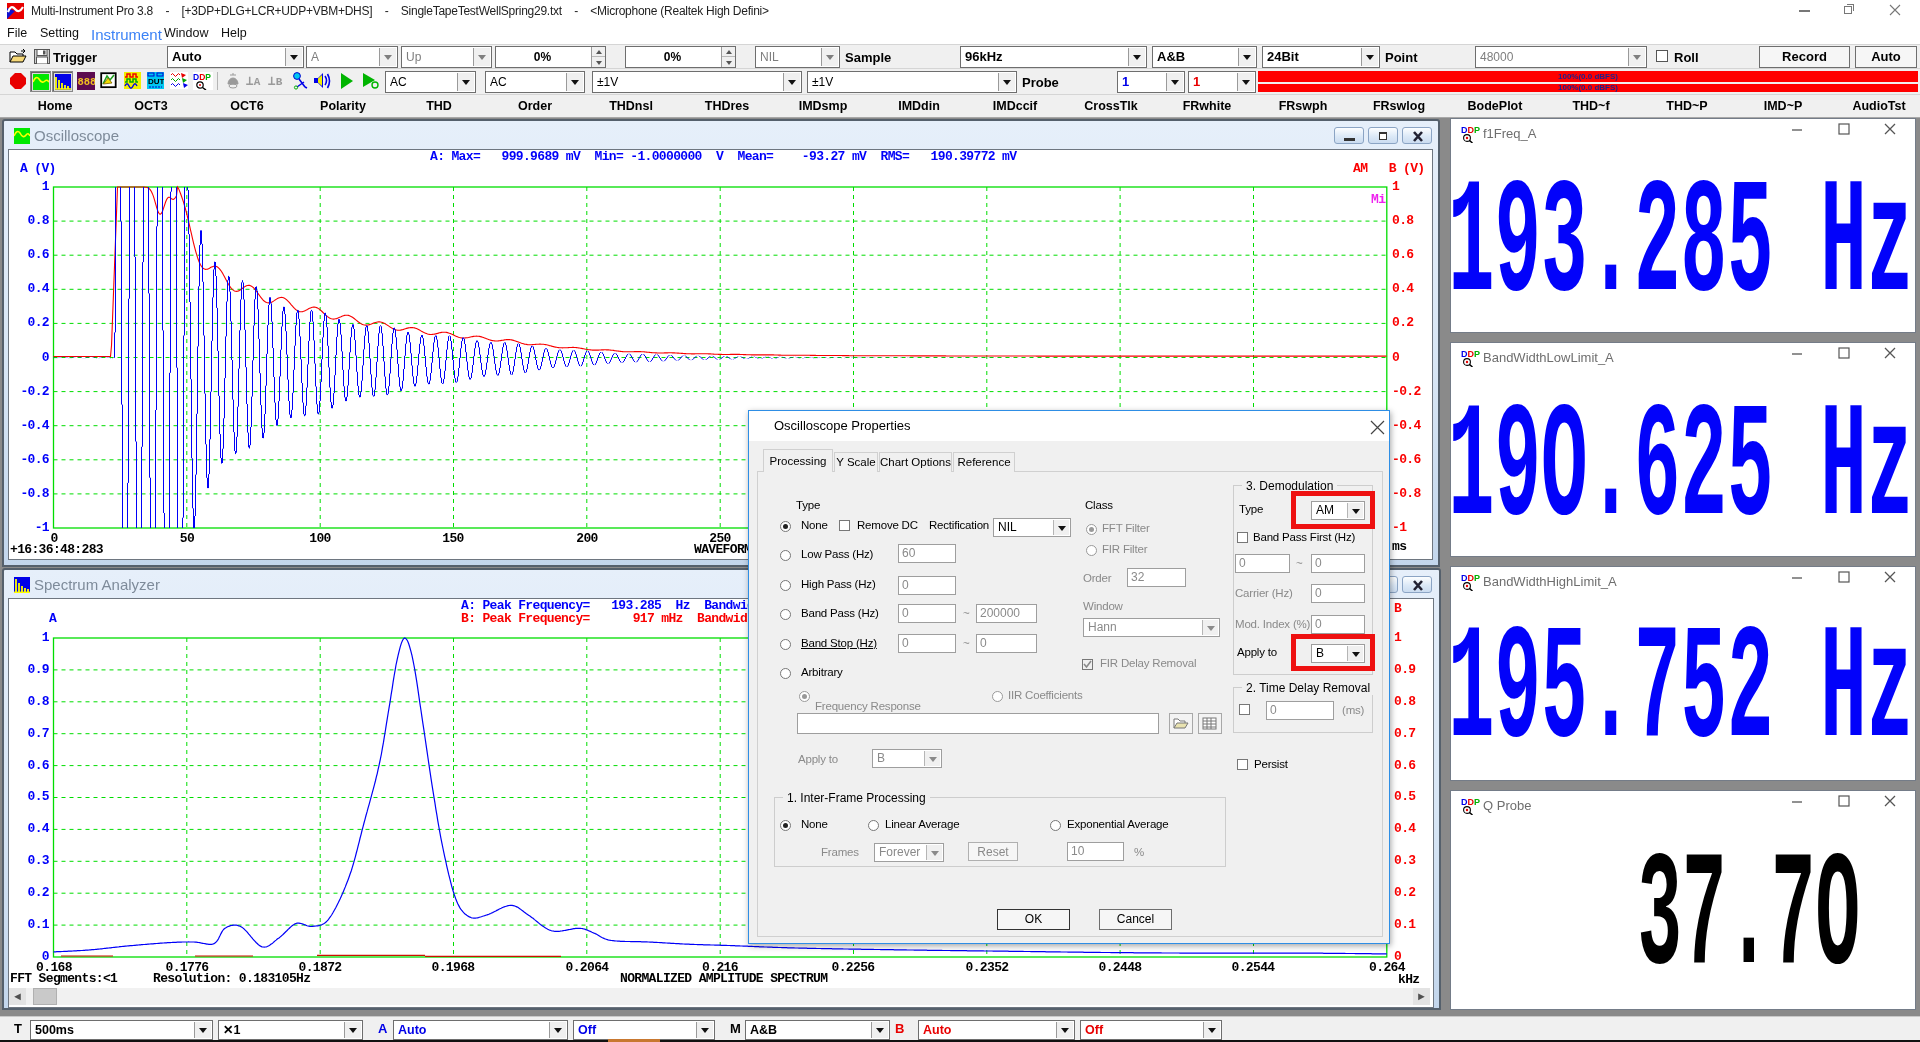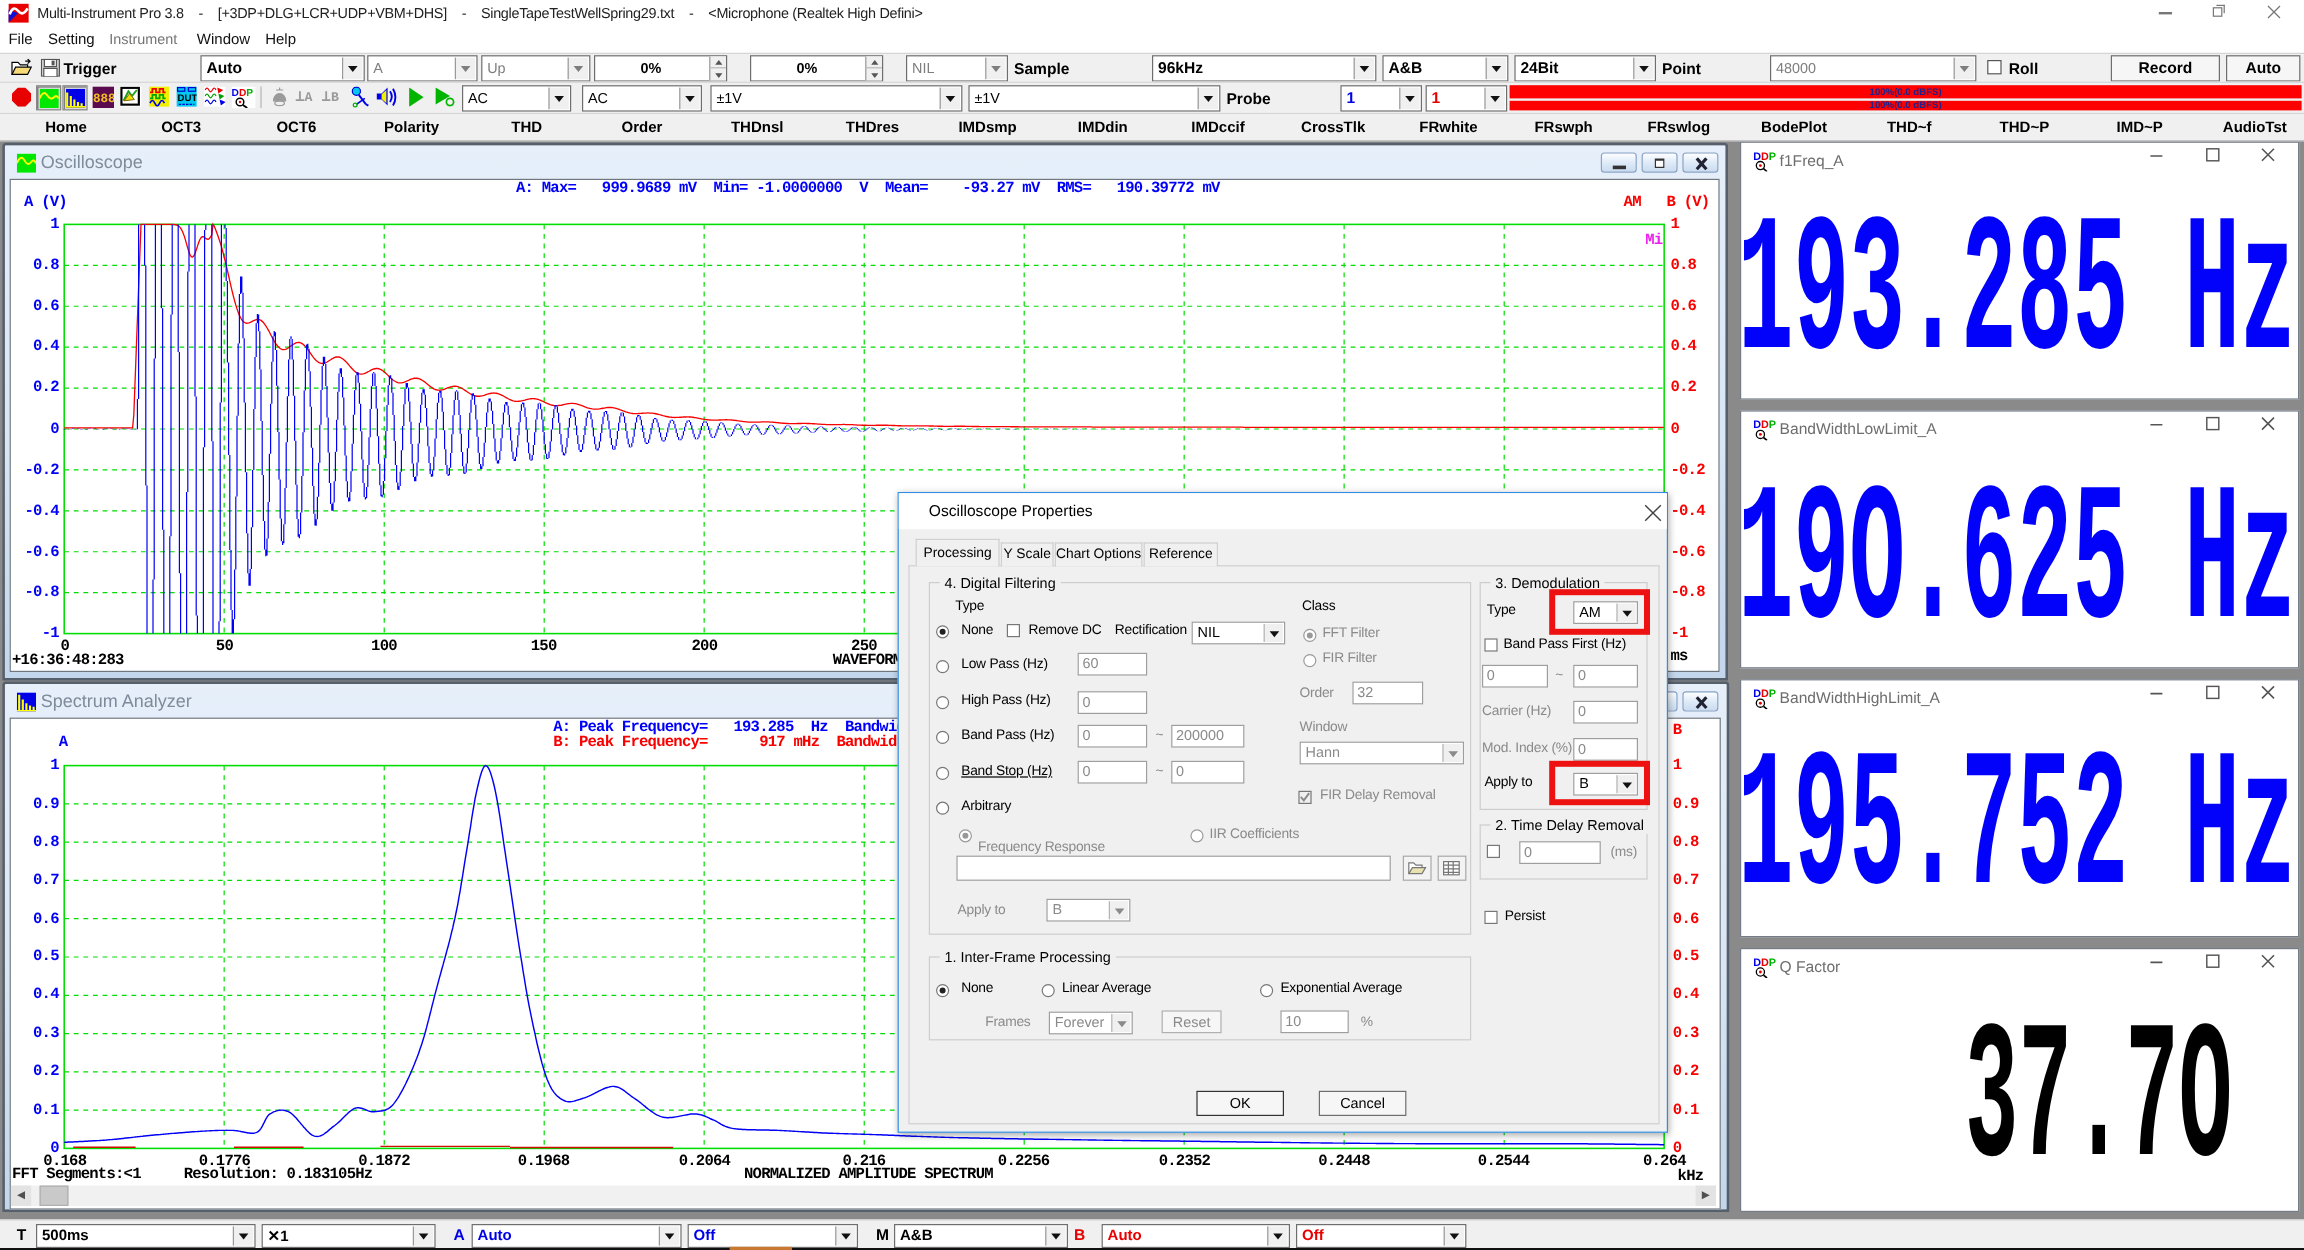--- a/index.html
+++ b/index.html
@@ -39,21 +39,21 @@
     <div class="abs" style="left:1799px;top:10px;width:11px;height:1.5px;background:#777;"></div>
     <div class="abs" style="left:1844px;top:6px;width:8px;height:8px;border:1px solid #777;background:#fff;"></div>
     <div class="abs" style="left:1847px;top:4px;width:7px;height:7px;border-top:1px solid #777;border-right:1px solid #777;"></div>
     <svg class="abs" style="left:1889px;top:4px;" width="12" height="12">
       <path d="M1,1 L11,11 M11,1 L1,11" stroke="#777" stroke-width="1.1"></path>
     </svg>
   </div>
 <div class="abs" style="left:0;top:22px;width:1920px;height:22px;background:#fff;">
     <div class="abs" style="left:7px;top:4px;font-size:12.5px;color:#111;">File</div>
     <div class="abs" style="left:40px;top:4px;font-size:12.5px;color:#111;">Setting</div>
-    <div class="abs" style="left:91px;top:4px;font-size:12px;color:#737373;">Instrument</div>
+    <div class="abs" style="left:91px;top:4px;font-size:15px;color:#3b82f6;">Instrument</div>
     <div class="abs" style="left:164px;top:4px;font-size:12.5px;color:#111;">Window</div>
     <div class="abs" style="left:221px;top:4px;font-size:12.5px;color:#111;">Help</div>
   </div>
 <div class="abs" style="left:0;top:44px;width:1920px;height:24px;background:#f0f0f0;border-top:1px solid #d5d5d5;">
     <svg class="abs" style="left:9px;top:4px;" width="18" height="15" viewBox="0 0 18 15">
 <path d="M1,13 L1,3 L6,3 L8,5 L14,5 L14,7" fill="#fff" stroke="#000" stroke-width="1"></path>
 <path d="M1,13 L4,7 L17,7 L14,13 Z" fill="#f7d978" stroke="#000" stroke-width="1"></path>
 <path d="M12,2 L16,2 M14,0 L16,2 L14,4" stroke="#000" fill="none" stroke-width="1"></path>
     </svg>
     <svg class="abs" style="left:34px;top:4px;" width="16" height="15" viewBox="0 0 16 15">
@@ -482,21 +482,21 @@
         </svg></div>
       <div class="bignum" style="top:43px;right:2px;color:#0202fa;transform:scaleX(0.4755);">195.752 Hz</div>
     </div>
     <div class="ddpwin" style="top:672px;height:220px;">
       <svg class="abs" style="left:10px;top:6px;" width="22" height="18">
 <text x="0" y="8" font-family="Liberation Sans" font-weight="bold" font-size="9"><tspan fill="#0000e8">D</tspan><tspan fill="#e80000">D</tspan><tspan fill="#00b000">P</tspan></text>
 <circle cx="6" cy="13" r="3.4" fill="none" stroke="#000" stroke-width="1.1"></circle>
 <circle cx="6" cy="13" r="1.2" fill="#e80000"></circle>
 <path d="M8.6,15.6 L11.5,18" stroke="#000" stroke-width="1.4"></path>
       </svg>
-      <div class="ddptitle">Q Factor</div>
+      <div class="ddptitle">Q Probe</div>
       <div class="ddpg" style="left:340px;top:2px;"><svg width="12" height="16">
           <path d="M1,9 H11" stroke="#555" stroke-width="1.3"></path>
         </svg></div>
       <div class="ddpg" style="left:387px;top:2px;"><svg width="13" height="16">
           <rect x="1" y="3" width="10" height="10" fill="none" stroke="#555" stroke-width="1.2"></rect>
         </svg></div>
       <div class="ddpg" style="left:432px;top:2px;"><svg width="14" height="16">
           <path d="M2,3 L12,13 M12,3 L2,13" stroke="#555" stroke-width="1.3"></path>
         </svg></div>
       <div class="bignum" style="top:46px;right:55px;color:#000;transform:scaleX(0.455);">37.7O</div>
@@ -505,23 +505,20 @@
       <div class="abs" style="left:0;top:0;width:100%;height:30px;background:#fff;"></div>
       <div class="abs" style="left:25px;top:7px;font-size:13px;color:#000;">Oscilloscope Properties</div>
       <svg class="abs" style="left:621px;top:9px;" width="15" height="15">
         <path d="M1,1 L14,14 M14,1 L1,14" stroke="#444" stroke-width="1.2"></path>
       </svg>
       <div class="abs" style="left:8px;top:60px;width:626px;height:466px;background:#f0f0f0;border:1px solid #d0d0d0;"></div>
       <div class="abs" style="left:14px;top:38px;width:70px;height:23px;background:#f0f0f0;border:1px solid #d0d0d0;border-bottom:none;z-index:3;text-align:center;font-size:11.5px;line-height:22px;white-space:nowrap;">Processing</div>
       <div class="abs" style="left:85px;top:41px;width:44px;height:20px;background:#f0f0f0;border:1px solid #d0d0d0;border-bottom:none;text-align:center;font-size:11.5px;line-height:19px;white-space:nowrap;">Y Scale</div>
       <div class="abs" style="left:130px;top:41px;width:73px;height:20px;background:#f0f0f0;border:1px solid #d0d0d0;border-bottom:none;text-align:center;font-size:11.5px;line-height:19px;white-space:nowrap;">Chart Options</div>
       <div class="abs" style="left:204px;top:41px;width:62px;height:20px;background:#f0f0f0;border:1px solid #d0d0d0;border-bottom:none;text-align:center;font-size:11.5px;line-height:19px;white-space:nowrap;">Reference</div>
-      <div class="grp" style="left:25px;top:74px;width:452px;height:294px;">
-        <div class="grplbl">4. Digital Filtering</div>
-      </div>
       <div class="dlbl" style="left:47px;top:88px;">Type</div>
       <div class="radio sel" style="left:31px;top:110px;border-color:#777;"></div>
       <div class="dlbl" style="left:52px;top:108px;">None</div>
       <div class="cb" style="left:90px;top:109px;background:#fff;"></div>
       <div class="dlbl" style="left:108px;top:108px;">Remove DC</div>
       <div class="dlbl" style="left:180px;top:108px;">Rectification</div>
       <div style="position:absolute;left:244px;top:107px;width:78px;height:19px;background:#fff;border:1px solid #9e9e9e;">
         <div style="position:absolute;left:4px;top:1px;font-size:12px;color:#000;">NIL</div>
         <div style="position:absolute;right:1px;top:1px;bottom:1px;width:16px;background:#f0f0f0;border-left:1px solid #b5b5b5;">
           <div style="position:absolute;left:4px;top:6px;width:0;height:0;border:4px solid transparent;border-top:5px solid #111;"></div>

